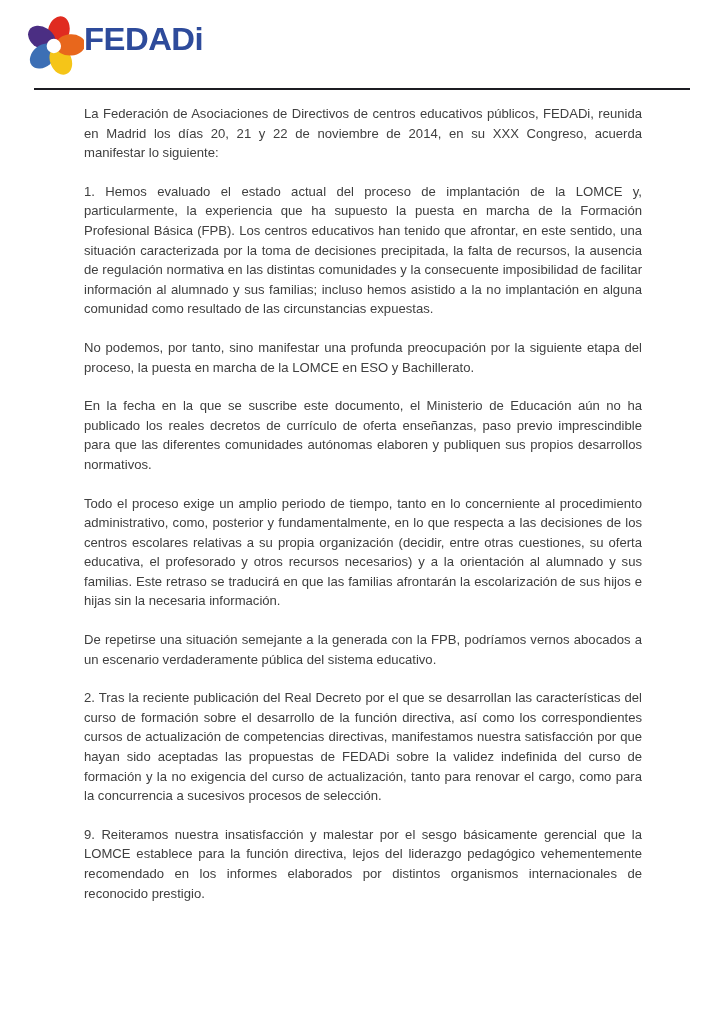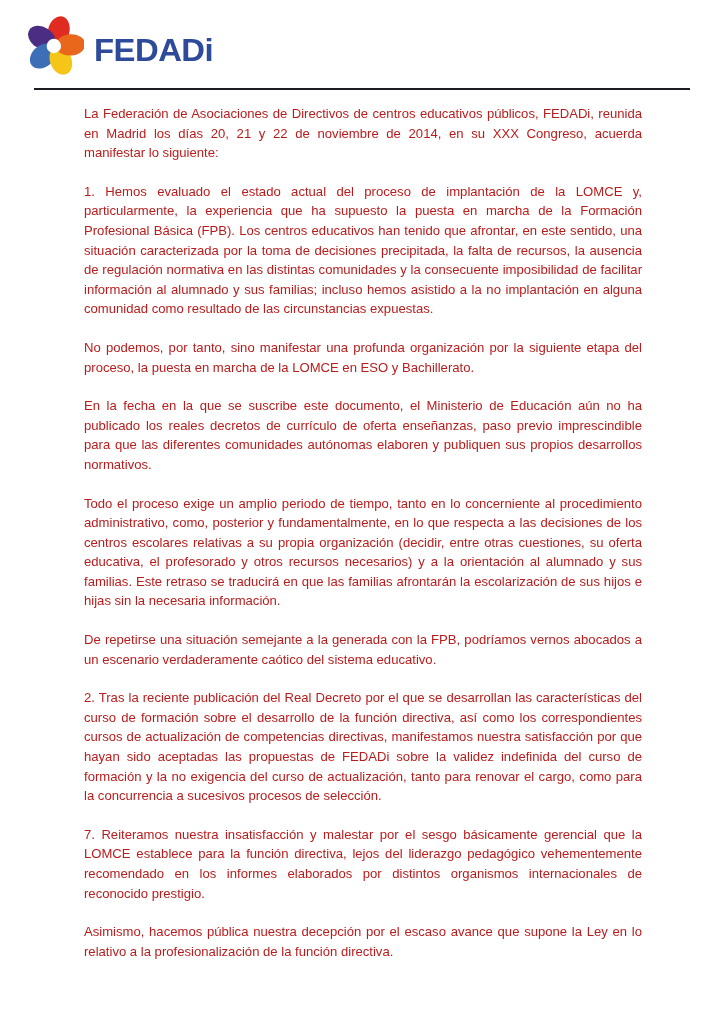--- a/index.html
+++ b/index.html
@@ -31,22 +31,21 @@
     top: 0;
     width: 723px;
     height: 96px;
   }
 
   .logo-block {
     position: absolute;
     left: 26px;
     top: 16px;
     display: flex;
-    align-items: center;
-    gap: 10px;
+    gap: 0;
   }
 
   .logo-mark {
     width: 58px;
     height: 60px;
     display: block;
   }
 
   .logo-word {
     font-family: "Liberation Sans", "DejaVu Sans", sans-serif;
@@ -77,21 +76,21 @@
     top: 104px;
     width: 558px;
   }
 
   .para {
     margin: 0 0 19px 0;
     text-align: justify;
     text-justify: inter-word;
     font-size: 13.1px;
     line-height: 19.6px;
-    color: #b91c1c;
+    color: #404040;
     hyphens: none;
   }
 
   .para:last-of-type {
     margin-bottom: 0;
   }
 </style>
 </head>
 <body>
 
@@ -112,23 +111,22 @@
       </svg>
       <div class="logo-word">FEDADi</div>
     </div>
 
     <div class="header-rule"></div>
   </div>
 
   <div class="content">
     <p class="para">La Federación de Asociaciones de Directivos de centros educativos públicos, FEDADi, reunida en Madrid los días 20, 21 y 22 de noviembre de 2014, en su XXX Congreso, acuerda manifestar lo siguiente:</p>
     <p class="para">1. Hemos evaluado el estado actual del proceso de implantación de la LOMCE y, particularmente, la experiencia que ha supuesto la puesta en marcha de la Formación Profesional Básica (FPB). Los centros educativos han tenido que afrontar, en este sentido, una situación caracterizada por la toma de decisiones precipitada, la falta de recursos, la ausencia de regulación normativa en las distintas comunidades y la consecuente imposibilidad de facilitar información al alumnado y sus familias; incluso hemos asistido a la no implantación en alguna comunidad como resultado de las circunstancias expuestas.</p>
-    <p class="para">No podemos, por tanto, sino manifestar una profunda organización por la siguiente etapa del proceso, la puesta en marcha de la LOMCE en ESO y Bachillerato.</p>
+    <p class="para">No podemos, por tanto, sino manifestar una profunda preocupación por la siguiente etapa del proceso, la puesta en marcha de la LOMCE en ESO y Bachillerato.</p>
     <p class="para">En la fecha en la que se suscribe este documento, el Ministerio de Educación aún no ha publicado los reales decretos de currículo de oferta enseñanzas, paso previo imprescindible para que las diferentes comunidades autónomas elaboren y publiquen sus propios desarrollos normativos.</p>
     <p class="para">Todo el proceso exige un amplio periodo de tiempo, tanto en lo concerniente al procedimiento administrativo, como, posterior y fundamentalmente, en lo que respecta a las decisiones de los centros escolares relativas a su propia organización (decidir, entre otras cuestiones, su oferta educativa, el profesorado y otros recursos necesarios) y a la orientación al alumnado y sus familias. Este retraso se traducirá en que las familias afrontarán la escolarización de sus hijos e hijas sin la necesaria información.</p>
-    <p class="para">De repetirse una situación semejante a la generada con la FPB, podríamos vernos abocados a un escenario verdaderamente caótico del sistema educativo.</p>
+    <p class="para">De repetirse una situación semejante a la generada con la FPB, podríamos vernos abocados a un escenario verdaderamente pública del sistema educativo.</p>
     <p class="para">2. Tras la reciente publicación del Real Decreto por el que se desarrollan las características del curso de formación sobre el desarrollo de la función directiva, así como los correspondientes cursos de actualización de competencias directivas, manifestamos nuestra satisfacción por que hayan sido aceptadas las propuestas de FEDADi sobre la validez indefinida del curso de formación y la no exigencia del curso de actualización, tanto para renovar el cargo, como para la concurrencia a sucesivos procesos de selección.</p>
-    <p class="para">7. Reiteramos nuestra insatisfacción y malestar por el sesgo básicamente gerencial que la LOMCE establece para la función directiva, lejos del liderazgo pedagógico vehementemente recomendado en los informes elaborados por distintos organismos internacionales de reconocido prestigio.</p>
-    <p class="para">Asimismo, hacemos pública nuestra decepción por el escaso avance que supone la Ley en lo relativo a la profesionalización de la función directiva.</p>
+    <p class="para">9. Reiteramos nuestra insatisfacción y malestar por el sesgo básicamente gerencial que la LOMCE establece para la función directiva, lejos del liderazgo pedagógico vehementemente recomendado en los informes elaborados por distintos organismos internacionales de reconocido prestigio.</p>
 
   </div>
 
 </div>
 
 </body></html>

